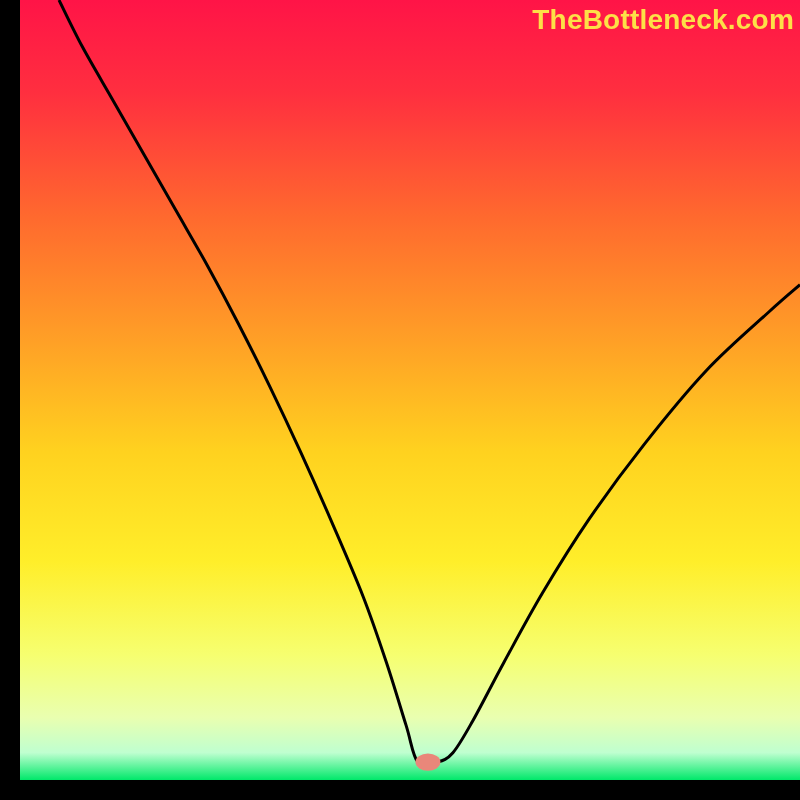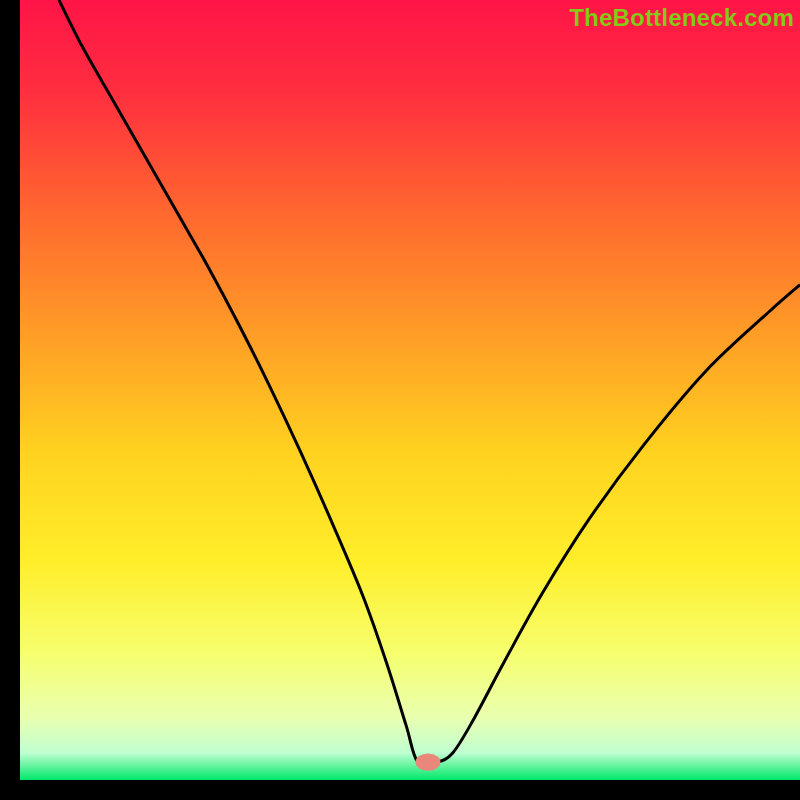--- a/index.html
+++ b/index.html
@@ -27,22 +27,22 @@
   }
   .plot-area svg {
     display: block;
     width: 780px;
     height: 780px;
   }
   .watermark {
     position: absolute;
     top: 4px;
     right: 6px;
-    color: #84cc16;
-    font-size: 24px;
+    color: #fde047;
+    font-size: 28px;
     font-weight: 600;
     letter-spacing: 0.2px;
     user-select: none;
   }
 </style>
 </head>
 <body>
 
 <div class="stage">
 

